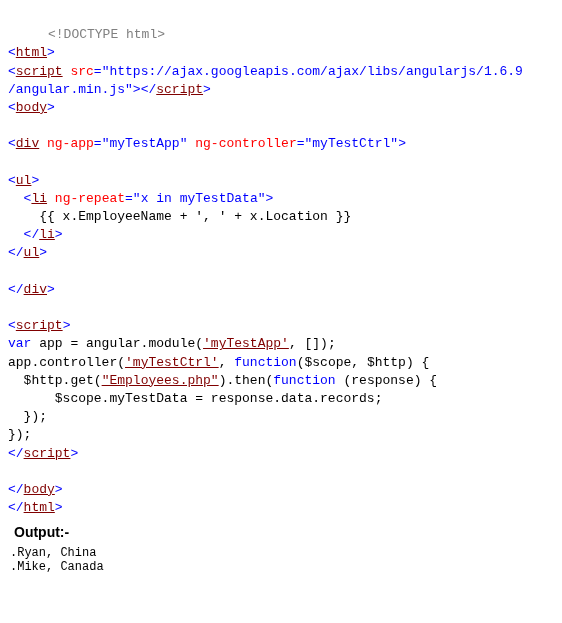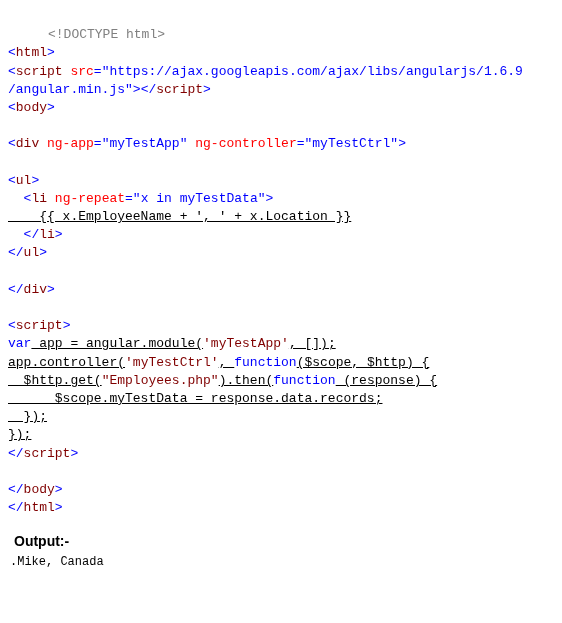--- a/index.html
+++ b/index.html
@@ -12,28 +12,28 @@
     background: #fff;
     width: 562px;
     box-sizing: border-box;
   }
   .code-block {
     font-family: Consolas, "Courier New", monospace;
     white-space: pre;
   }
   .gray { color: #808080; margin-left: 40px; }
   .blue { color: #0000ff; }
-  .maroon { color: #800000; }
+  .maroon { color: #800000; text-decoration: underline; }
   .red { color: #ff0000; text-align: center; }
-  .black { color: #000; text-decoration: underline; }
+  .black { color: #000; }
   .output-header {
     font-family: Arial, sans-serif;
     font-weight: bold;
     font-size: 14px;
-    margin-top: 15px;
+    margin-top: 6px;
     margin-bottom: 4px;
     margin-left: 6px;
   }
   .output-list {
     font-family: "Courier New", monospace;
     font-size: 12px;
     line-height: 1.15;
     margin-left: 2px;
   }
 </style>
@@ -65,15 +65,16 @@
 <span class="black">  });</span>
 <span class="black">});</span>
 <span class="blue">&lt;/</span><span class="maroon">script</span><span class="blue">&gt;</span>
 
 <span class="blue">&lt;/</span><span class="maroon">body</span><span class="blue">&gt;</span>
 <span class="blue">&lt;/</span><span class="maroon">html</span><span class="blue">&gt;</span>
 </div>
 
 <div class="output-header">Output:-</div>
 <div class="output-list">
+<div>.Ryan, China</div>
 <div>.Mike, Canada</div>
 
 </div>
 
 </body></html>

